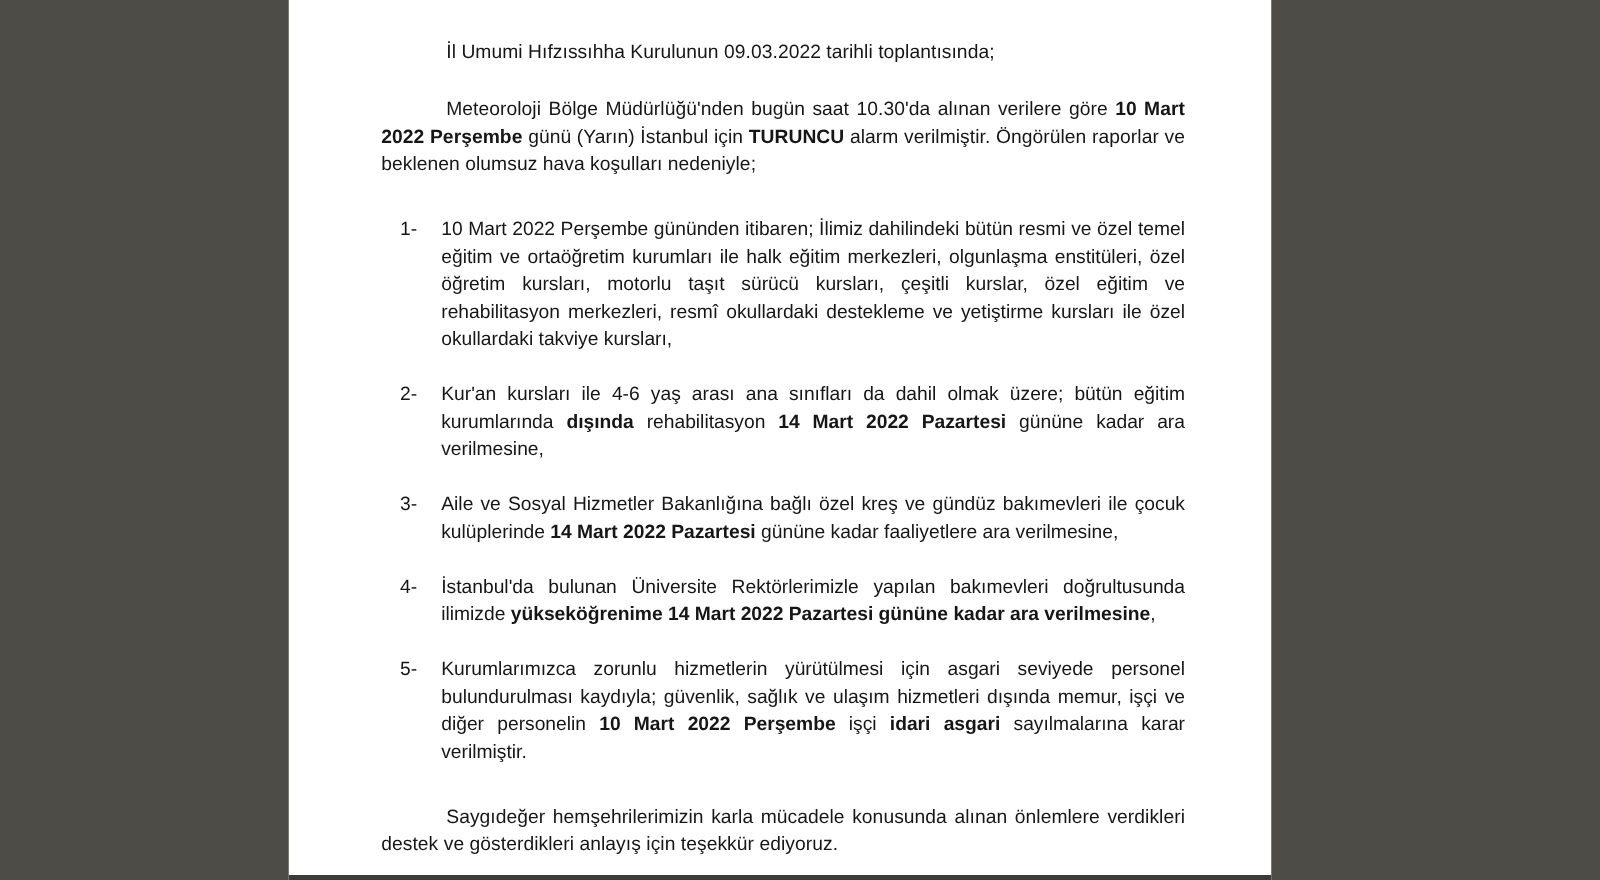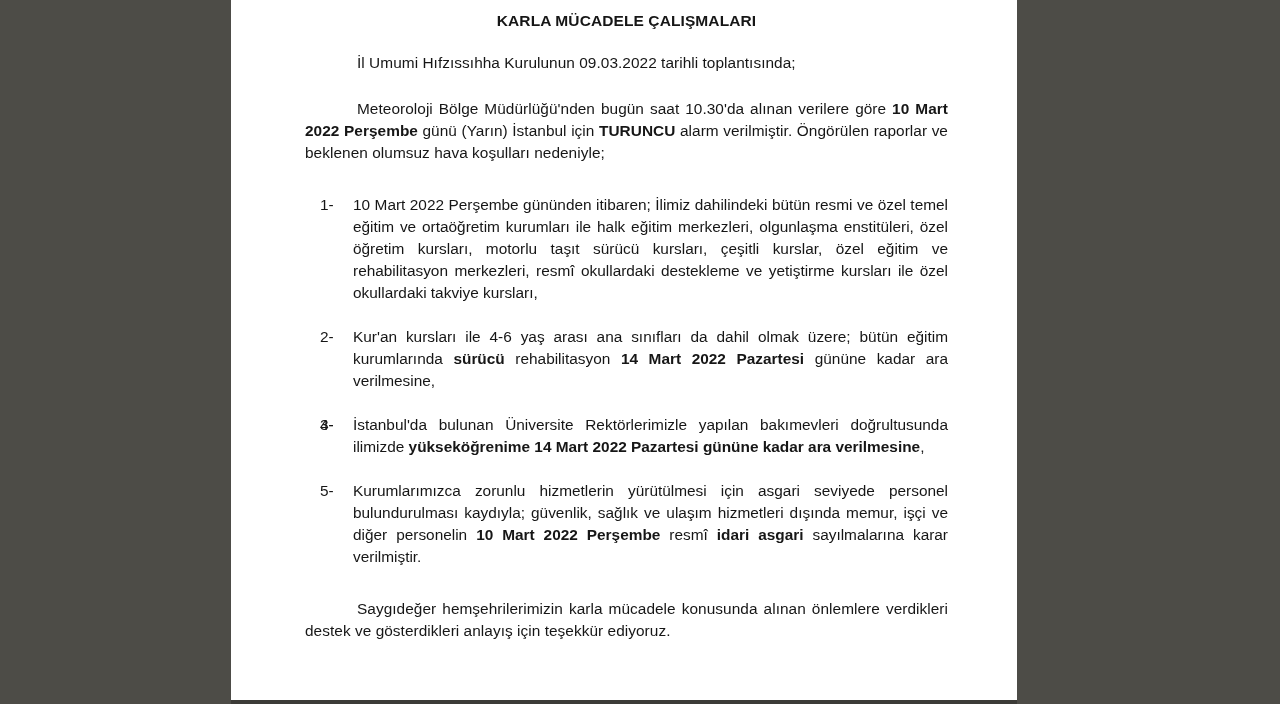--- a/index.html
+++ b/index.html
@@ -115,37 +115,36 @@
 <div id="viewport">
 
   <div class="gutter left"></div>
   <div class="gutter right"></div>
 
   <div id="page">
 
     <div id="doc">
 
       <div class="title-block">
-        <div class="title-line">KARLA MÜCADELE ÇALIŞMALARI</div>
       </div>
 
       <p class="para">İl Umumi Hıfzıssıhha Kurulunun 09.03.2022 tarihli toplantısında;</p>
 
       <div class="gap-md"></div>
 
       <p class="para"><span>Meteoroloji Bölge Müdürlüğü'nden bugün saat 10.30'da alınan verilere göre </span><b>10 Mart 2022 Perşembe</b><span> günü (Yarın) İstanbul için </span><b>TURUNCU</b><span> alarm verilmiştir. Öngörülen raporlar ve beklenen olumsuz hava koşulları nedeniyle;</span></p>
 
       <div class="gap-lg"></div>
 
       <ol class="items">
           <li><span class="marker">1-</span><span><span>10 Mart 2022 Perşembe gününden itibaren; İlimiz dahilindeki bütün resmi ve özel temel eğitim ve ortaöğretim kurumları ile halk eğitim merkezleri, olgunlaşma enstitüleri, özel öğretim kursları, motorlu taşıt sürücü kursları, çeşitli kurslar, özel eğitim ve rehabilitasyon merkezleri, resmî okullardaki destekleme ve yetiştirme kursları ile özel okullardaki takviye kursları,</span></span></li>
-          <li><span class="marker">2-</span><span><span>Kur'an kursları ile 4-6 yaş arası ana sınıfları da dahil olmak üzere; bütün eğitim kurumlarında </span><b>sürücü</b><span> rehabilitasyon </span><b>14 Mart 2022 Pazartesi</b><span> gününe kadar ara verilmesine,</span></span></li>
-          <li><span class="marker">3-</span></li>
+          <li><span class="marker">2-</span><span><span>Kur'an kursları ile 4-6 yaş arası ana sınıfları da dahil olmak üzere; bütün eğitim kurumlarında </span><b>dışında</b><span> rehabilitasyon </span><b>14 Mart 2022 Pazartesi</b><span> gününe kadar ara verilmesine,</span></span></li>
+          <li><span class="marker">3-</span><span><span>Aile ve Sosyal Hizmetler Bakanlığına bağlı özel kreş ve gündüz bakımevleri ile çocuk kulüplerinde </span><b>14 Mart 2022 Pazartesi</b><span> gününe kadar faaliyetlere ara verilmesine,</span></span></li>
           <li><span class="marker">4-</span><span><span>İstanbul'da bulunan Üniversite Rektörlerimizle yapılan bakımevleri doğrultusunda ilimizde </span><b>yükseköğrenime 14 Mart 2022 Pazartesi gününe kadar ara verilmesine</b><span>,</span></span></li>
-          <li><span class="marker">5-</span><span><span>Kurumlarımızca zorunlu hizmetlerin yürütülmesi için asgari seviyede personel bulundurulması kaydıyla; güvenlik, sağlık ve ulaşım hizmetleri dışında memur, işçi ve diğer personelin </span><b>10 Mart 2022 Perşembe</b><span> resmî </span><b>idari asgari</b><span> sayılmalarına karar verilmiştir.</span></span></li>
+          <li><span class="marker">5-</span><span><span>Kurumlarımızca zorunlu hizmetlerin yürütülmesi için asgari seviyede personel bulundurulması kaydıyla; güvenlik, sağlık ve ulaşım hizmetleri dışında memur, işçi ve diğer personelin </span><b>10 Mart 2022 Perşembe</b><span> işçi </span><b>idari asgari</b><span> sayılmalarına karar verilmiştir.</span></span></li>
         </ol>
 
       <div class="gap-lg"></div>
 
       <p class="para"><span>Saygıdeğer hemşehrilerimizin karla mücadele konusunda alınan önlemlere verdikleri destek ve gösterdikleri anlayış için teşekkür ediyoruz.</span></p>
 
     </div>
 
     <div id="bottom-rule"></div>
 

